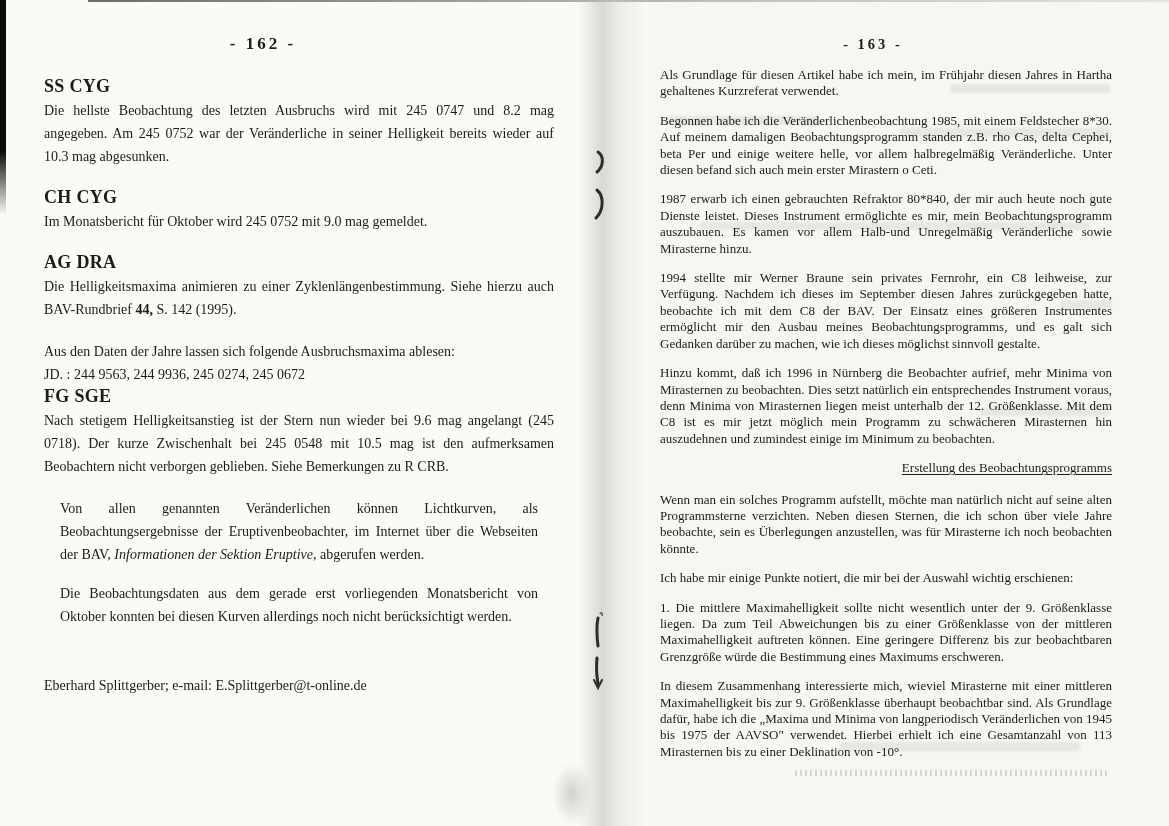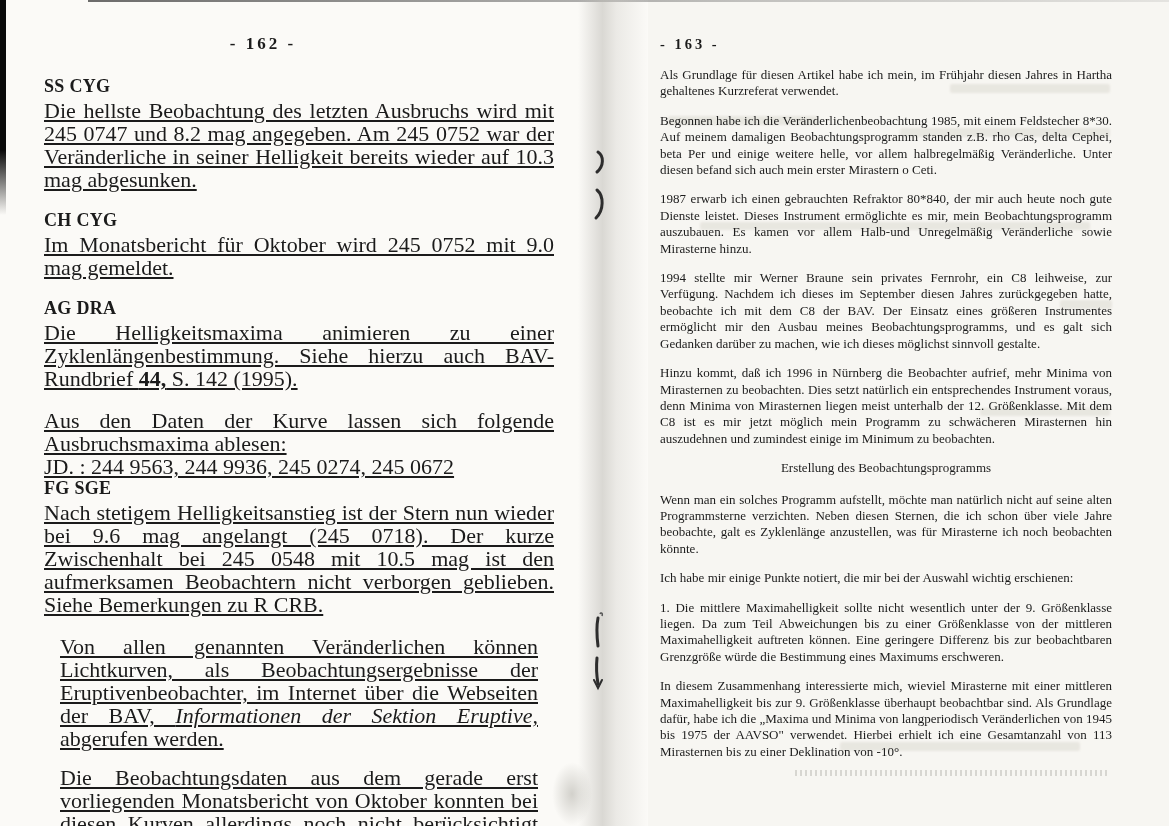--- a/index.html
+++ b/index.html
@@ -55,50 +55,49 @@
   .page-left { left: 44px; top: 34px; width: 510px; }
   .page-left .page-num {
     text-align: center; padding-right: 72px;
     font-weight: bold; font-size: 17px; letter-spacing: 3px;
     margin: 0 0 22px 0;
   }
   .page-left h3 {
     font-size: 18px; font-weight: bold; margin: 0 0 2px 0; letter-spacing: .3px;
   }
   .page-left p {
-    font-size: 22px; line-height: 23px; margin: 0;
+    font-size: 14px; line-height: 23px; margin: 0;
     text-align: justify;
-    text-decoration: underline;
   }
   .sec { margin-bottom: 19px; }
   .standalone { margin-bottom: 19px; }
   .no-gap p { margin: 16px; }
   .signature { margin-top: 46px !important; text-align: left !important; }
 
   
   .page-right { left: 660px; top: 36px; width: 452px; }
   .page-right .page-num {
-    text-align: left; padding-right: 26px;
+    text-align: center; padding-right: 26px;
     font-weight: bold; font-size: 14.5px; letter-spacing: 3px;
     margin: 0 0 14px 0;
   }
   .page-right .doc-title {
     text-align: center; font-weight: bold; font-size: 13.8px;
     margin: 0 0 24px 0;
   }
   .page-right .doc-title span {
     text-decoration: underline; text-underline-offset: 3px; text-decoration-thickness: 1.4px;
   }
   .page-right p {
     font-size: 13px; line-height: 16.4px; margin: 0 0 13px 0;
     text-align: justify;
   }
   .page-right .subheading {
-    font-size: 13px; margin: 2px 0 15px 0; text-align: center;
-    text-underline-offset: 2px;
+    font-size: 13px; margin: 2px 0 15px 0; text-align: right;
+    text-decoration: underline; text-underline-offset: 2px;
   }
 </style>
 </head>
 <body>
 
 <div class="scan">
 
   <div class="page-right-tint"></div>
   <div class="edge-strip-left"></div>
   <div class="edge-line-top"></div>
@@ -138,21 +137,21 @@
       <p>Im Monatsbericht für Oktober wird 245 0752 mit 9.0 mag gemeldet.</p>
     </div>
 
     <div class="sec">
       <h3>AG DRA</h3>
       <p>
         <span>Die Helligkeitsmaxima animieren zu einer Zyklenlängenbestimmung. Siehe hierzu auch BAV-Rundbrief </span><b>44,</b><span> S. 142 (1995).</span>
       </p>
     </div>
 
-    <p class="standalone">Aus den Daten der Kurve lassen sich folgende Ausbruchsmaxima ablesen:</p>
+    <p class="standalone">Aus den Daten der Jahre lassen sich folgende Ausbruchsmaxima ablesen:</p>
 
     <p class="standalone">JD. : 244 9563, 244 9936, 245 0274, 245 0672</p>
 
 
     <div class="sec">
       <h3>FG SGE</h3>
       <p>Nach stetigem Helligkeitsanstieg ist der Stern nun wieder bei 9.6 mag angelangt (245 0718). Der kurze Zwischenhalt bei 245 0548 mit 10.5 mag ist den aufmerksamen Beobachtern nicht verborgen geblieben. Siehe Bemerkungen zu R CRB.</p>
     </div>
 
     <div class="no-gap">
@@ -170,19 +169,19 @@
 
 
     <p>Als Grundlage für diesen Artikel habe ich mein, im Frühjahr diesen Jahres in Hartha gehaltenes Kurzreferat verwendet.</p>
     <p>Begonnen habe ich die Veränderlichenbeobachtung 1985, mit einem Feldstecher 8*30. Auf meinem damaligen Beobachtungsprogramm standen z.B. rho Cas, delta Cephei, beta Per und einige weitere helle, vor allem halbregelmäßig Veränderliche. Unter diesen befand sich auch mein erster Mirastern o Ceti.</p>
     <p>1987 erwarb ich einen gebrauchten Refraktor 80*840, der mir auch heute noch gute Dienste leistet. Dieses Instrument ermöglichte es mir, mein Beobachtungsprogramm auszubauen. Es kamen vor allem Halb-und Unregelmäßig Veränderliche sowie Mirasterne hinzu.</p>
     <p>1994 stellte mir Werner Braune sein privates Fernrohr, ein C8 leihweise, zur Verfügung. Nachdem ich dieses im September diesen Jahres zurückgegeben hatte, beobachte ich mit dem C8 der BAV. Der Einsatz eines größeren Instrumentes ermöglicht mir den Ausbau meines Beobachtungsprogramms, und es galt sich Gedanken darüber zu machen, wie ich dieses möglichst sinnvoll gestalte.</p>
     <p>Hinzu kommt, daß ich 1996 in Nürnberg die Beobachter aufrief, mehr Minima von Mirasternen zu beobachten. Dies setzt natürlich ein entsprechendes Instrument voraus, denn Minima von Mirasternen liegen meist unterhalb der 12. Größenklasse. Mit dem C8 ist es mir jetzt möglich mein Programm zu schwächeren Mirasternen hin auszudehnen und zumindest einige im Minimum zu beobachten.</p>
 
     <p class="subheading">Erstellung des Beobachtungsprogramms</p>
 
-    <p>Wenn man ein solches Programm aufstellt, möchte man natürlich nicht auf seine alten Programmsterne verzichten. Neben diesen Sternen, die ich schon über viele Jahre beobachte, galt es Zyklenlänge anzustellen, was für Mirasterne ich noch beobachten könnte.</p>
+    <p>Wenn man ein solches Programm aufstellt, möchte man natürlich nicht auf seine alten Programmsterne verzichten. Neben diesen Sternen, die ich schon über viele Jahre beobachte, sein es Überlegungen anzustellen, was für Mirasterne ich noch beobachten könnte.</p>
     <p>Ich habe mir einige Punkte notiert, die mir bei der Auswahl wichtig erschienen:</p>
     <p>1. Die mittlere Maximahelligkeit sollte nicht wesentlich unter der 9. Größenklasse liegen. Da zum Teil Abweichungen bis zu einer Größenklasse von der mittleren Maximahelligkeit auftreten können. Eine geringere Differenz bis zur beobachtbaren Grenzgröße würde die Bestimmung eines Maximums erschweren.</p>
     <p>In diesem Zusammenhang interessierte mich, wieviel Mirasterne mit einer mittleren Maximahelligkeit bis zur 9. Größenklasse überhaupt beobachtbar sind. Als Grundlage dafür, habe ich die „Maxima und Minima von langperiodisch Veränderlichen von 1945 bis 1975 der AAVSO" verwendet. Hierbei erhielt ich eine Gesamtanzahl von 113 Mirasternen bis zu einer Deklination von -10°.</p>
   </div>
 
 </div>
 
 </body></html>

